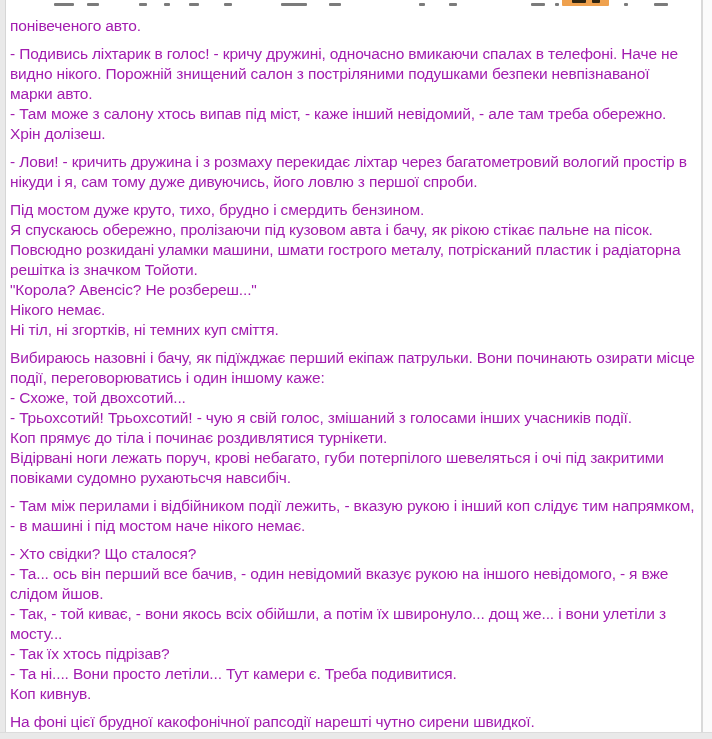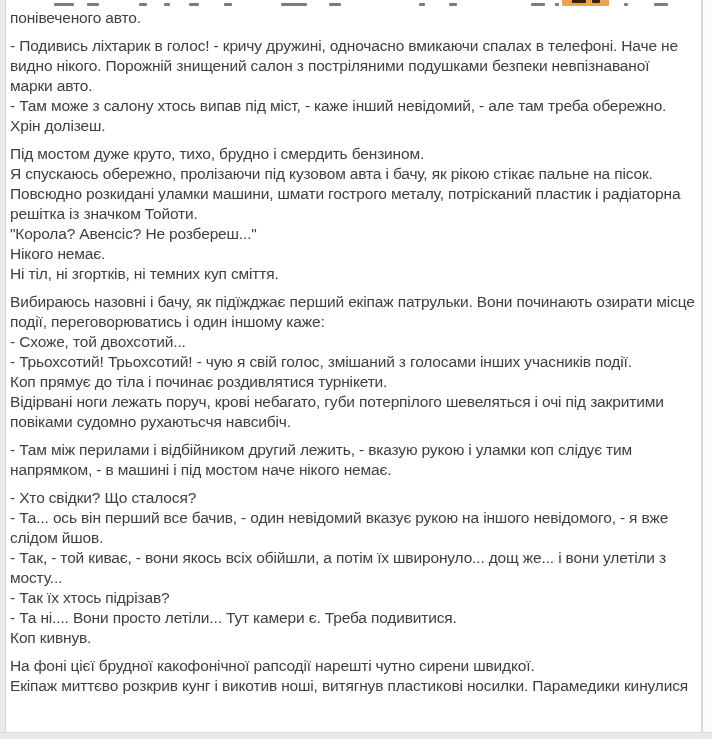--- a/index.html
+++ b/index.html
@@ -38,25 +38,25 @@
   }
   .content {
     position: absolute;
     left: 6px; top: -12px;
     width: 695px;
     padding: 0 6px 0 4px;
     box-sizing: border-box;
     z-index: 1;
   }
   .post-text p {
-    margin: 0 0 8px 0;
+    margin: 8px 0 8px 0;
     font-size: 15.5px;
     line-height: 20px;
     letter-spacing: -0.15px;
-    color: #404040;
+    color: #a21caf;
     white-space: pre-line;
   }
   
   .clipped-line {
     position: relative;
     height: 20px;
     margin: 0;
   }
   .frag {
     position: absolute;
@@ -108,32 +108,33 @@
         <span class="frag-dark" style="left:30px;width:8px;"></span>
       </span>
       <span class="frag" style="left:614px;width:4px;"></span>
       <span class="frag" style="left:644px;width:14px;"></span>
     </div>
 
     <div class="post-text">
       <p>понівеченого авто.</p>
       <p>- Подивись ліхтарик в голос! - кричу дружині, одночасно вмикаючи спалах в телефоні. Наче не видно нікого. Порожній знищений салон з постріляними подушками безпеки невпізнаваної марки авто.
 - Там може з салону хтось випав під міст, - каже інший невідомий, - але там треба обережно. Хрін долізеш.</p>
+      <p>- Лови! - кричить дружина і з розмаху перекидає ліхтар через багатометровий вологий простір в нікуди і я, сам тому дуже дивуючись, його ловлю з першої спроби.</p>
       <p>Під мостом дуже круто, тихо, брудно і смердить бензином.
 Я спускаюсь обережно, пролізаючи під кузовом авта і бачу, як рікою стікає пальне на пісок.
 Повсюдно розкидані уламки машини, шмати гострого металу, потрісканий пластик і радіаторна решітка із значком Тойоти.
 "Корола? Авенсіс? Не розбереш..."
 Нікого немає.
 Ні тіл, ні згортків, ні темних куп сміття.</p>
       <p>Вибираюсь назовні і бачу, як підїжджає перший екіпаж патрульки. Вони починають озирати місце події, переговорюватись і один іншому каже:
 - Схоже, той двохсотий...
 - Трьохсотий! Трьохсотий! - чую я свій голос, змішаний з голосами інших учасників події.
 Коп прямує до тіла і починає роздивлятися турнікети.
 Відірвані ноги лежать поруч, крові небагато, губи потерпілого шевеляться і очі під закритими повіками судомно рухаютьсчя навсибіч.</p>
-      <p>- Там між перилами і відбійником другий лежить, - вказую рукою і уламки коп слідує тим напрямком, - в машині і під мостом наче нікого немає.</p>
+      <p>- Там між перилами і відбійником події лежить, - вказую рукою і інший коп слідує тим напрямком, - в машині і під мостом наче нікого немає.</p>
       <p>- Хто свідки? Що сталося?
 - Та... ось він перший все бачив, - один невідомий вказує рукою на іншого невідомого, - я вже слідом йшов.
 - Так, - той киває, - вони якось всіх обійшли, а потім їх швиронуло... дощ же... і вони улетіли з мосту...
 - Так їх хтось підрізав?
 - Та ні.... Вони просто летіли... Тут камери є. Треба подивитися.
 Коп кивнув.</p>
       <p>На фоні цієї брудної какофонічної рапсодії нарешті чутно сирени швидкої.
 Екіпаж миттєво розкрив кунг і викотив ноші, витягнув пластикові носилки. Парамедики кинулися</p>
     </div>
 

